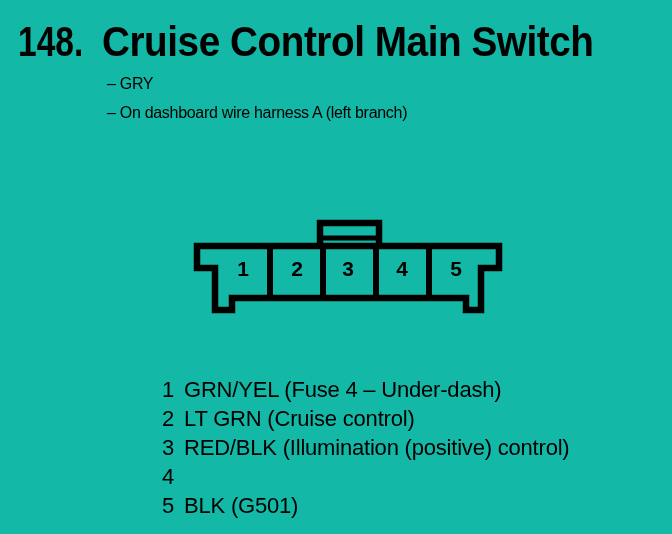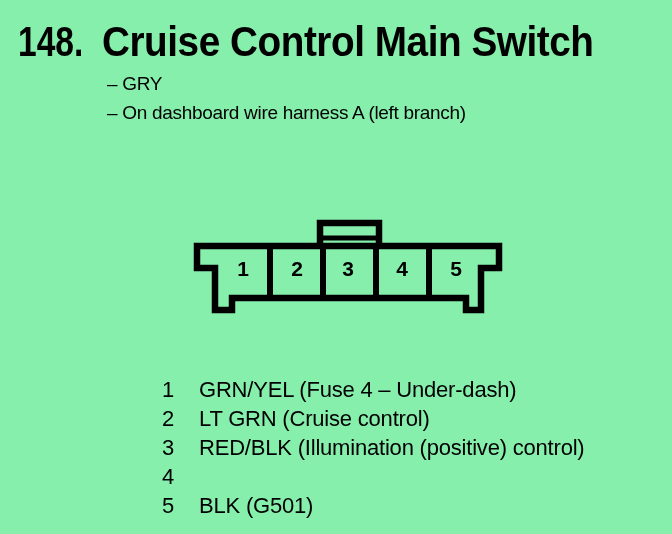--- a/index.html
+++ b/index.html
@@ -1,20 +1,20 @@
 <!DOCTYPE html>
 <html><head>
 <meta charset="utf-8">
 <style>
   html, body { margin: 0; padding: 0; background: #888; }
   .page {
     position: relative;
     width: 672px;
     height: 534px;
-    background: #86efac;
+    background: #14b8a6;
     color: #000000;
     font-family: "Liberation Sans", sans-serif;
     overflow: hidden;
     margin: 0 auto;
   }
   
   .title-row {
     position: absolute;
     left: 18px;
     top: 20px;
@@ -34,21 +34,21 @@
     display: inline-block;
     transform: scaleX(0.90);
     transform-origin: left top;
     letter-spacing: -0.5px;
   }
   
   .notes {
     position: absolute;
     left: 107px;
     top: 69px;
-    font-size: 19px;
+    font-size: 16px;
     line-height: 29px;
     letter-spacing: -0.3px;
     white-space: nowrap;
   }
   
   .connector {
     position: absolute;
     left: 190px;
     top: 212px;
   }
@@ -70,21 +70,21 @@
     position: absolute;
     left: 144px;
     top: 375px;
     font-size: 22px;
     line-height: 29px;
     letter-spacing: -0.2px;
     white-space: nowrap;
   }
   .pin-row { display: flex; }
   .pin-row .pn { width: 30px; text-align: right; }
-  .pin-row .pd { margin-left: 25px; }
+  .pin-row .pd { margin-left: 10px; }
 </style>
 </head>
 <body>
 
 <div class="page">
 
   <div class="title-row">
     <span class="title-num">148.</span>
     <span class="title-text">Cruise Control Main Switch</span>
   </div>

